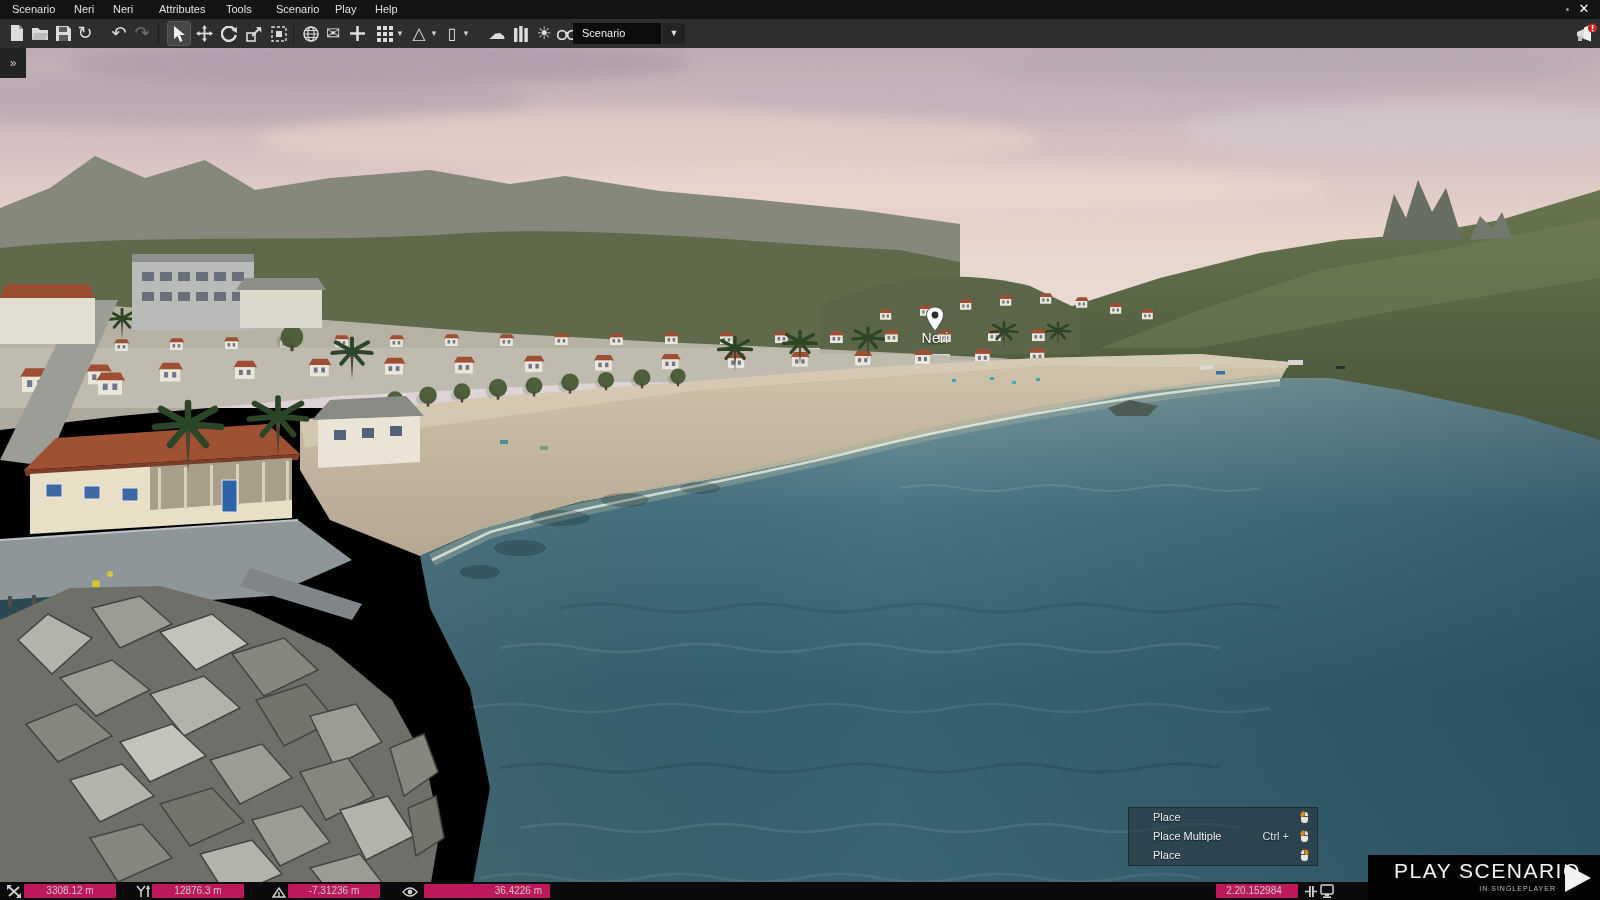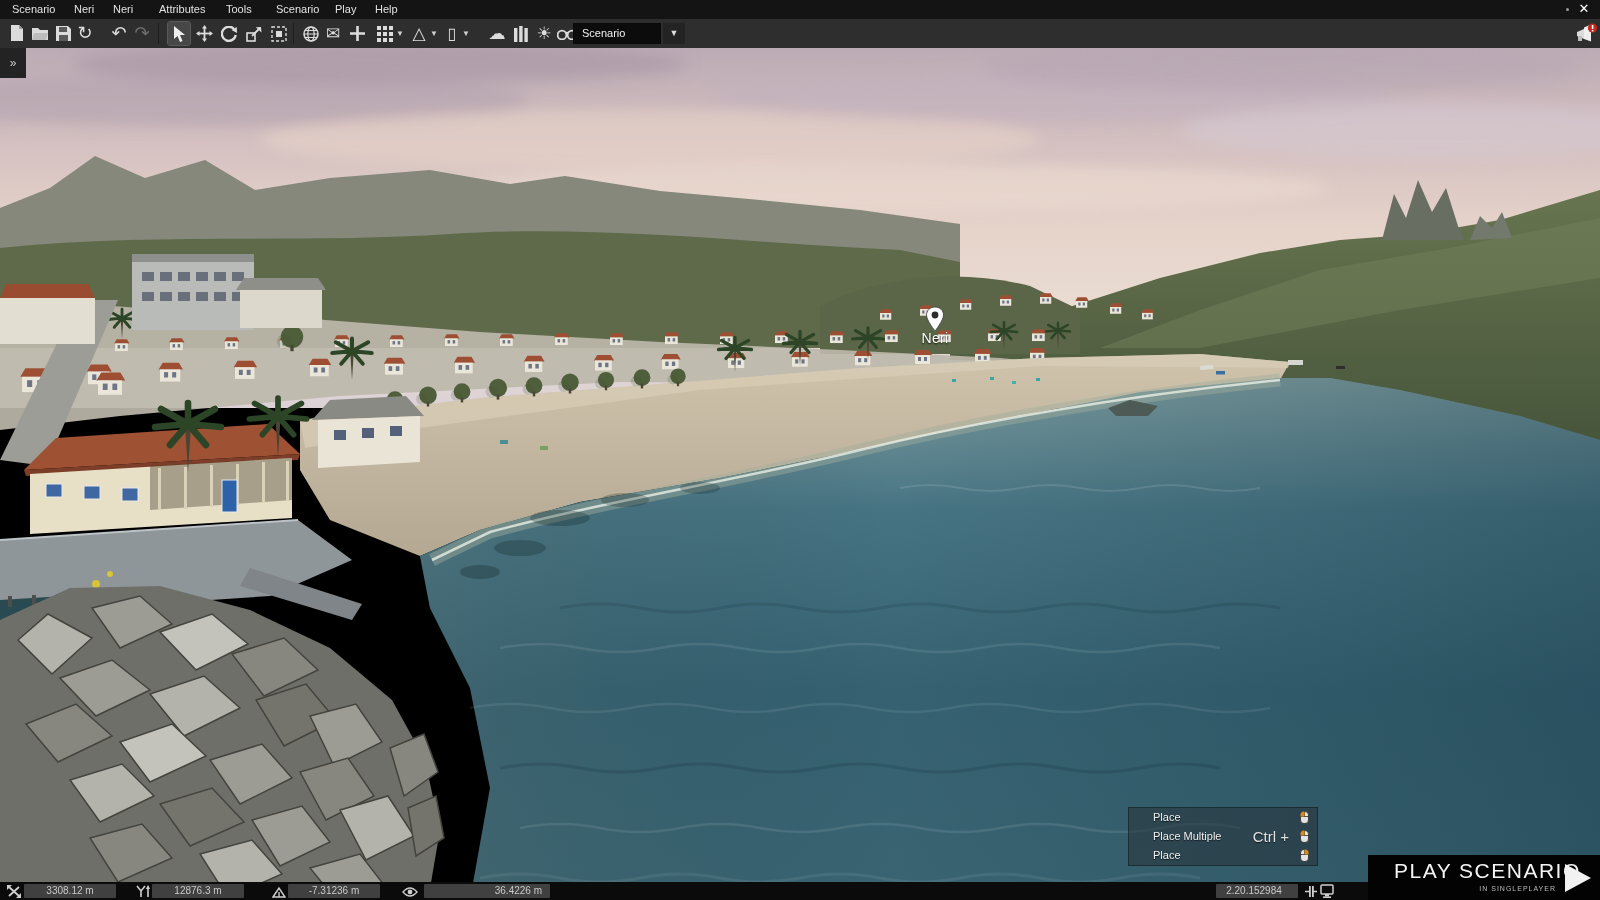--- a/index.html
+++ b/index.html
@@ -28,32 +28,32 @@
   
   .viewport { position:absolute; left:0; top:48px; width:1600px; height:852px; overflow:hidden; }
   .expander { position:absolute; left:0; top:48px; width:26px; height:30px; background:#232323; color:#c8c8c8; font-size:12px; text-align:center; line-height:30px; z-index:30; }
 
   .marker { position:absolute; left:921px; top:258px; width:28px; text-align:center; z-index:20; }
   .marker .lbl { margin-top:-2px; font-size:14px; color:#fff; text-shadow:0 1px 2px rgba(0,0,0,.9); letter-spacing:.3px; }
 
   
   .ctx { position:absolute; left:1128px; top:807px; width:190px; background:rgba(38,50,56,.55); border:1px solid rgba(0,0,0,.35); z-index:35; }
   .ctx .row { position:relative; height:19px; line-height:19px; font-size:11px; color:#f0f0f0; padding-left:24px; text-shadow:0 1px 1px rgba(0,0,0,.7); }
-  .ctx .sc { position:absolute; right:28px; top:0; font-size:15px; color:#e0e0e0; }
+  .ctx .sc { position:absolute; right:28px; top:0; font-size:11px; color:#e0e0e0; }
   .ctx .mi { position:absolute; right:8px; top:3px; }
 
   
   .playpanel { position:absolute; left:1368px; top:855px; width:232px; height:45px; background:#030303; z-index:36; }
   .playpanel .title { position:absolute; left:26px; top:4px; font-size:21px; letter-spacing:1.5px; color:#f4f4f4; }
   .playpanel .sub { position:absolute; left:0; top:30px; width:188px; text-align:right; font-size:7px; letter-spacing:1px; color:#bdbdbd; }
   .playpanel .tri { position:absolute; right:8px; top:8px; }
 
   
   .statusbar { position:absolute; left:0; top:882px; width:1600px; height:18px; background:#0b0b0b; z-index:34; }
-  .sfield { position:absolute; top:2px; height:14px; background:#404040; border-radius:1px; color:#c9c9c9; font-size:10px; line-height:14px; text-align:center; }
+  .sfield { position:absolute; top:2px; height:14px; background:#be185d; border-radius:1px; color:#c9c9c9; font-size:10px; line-height:14px; text-align:center; }
   .sicon { position:absolute; top:2px; color:#cfcfcf; }
 </style>
 </head>
 <body>
 
 <div class="app">
 
   <div class="viewport">
     <svg width="1600" height="852" viewBox="0 0 1600 852">
       <defs>

